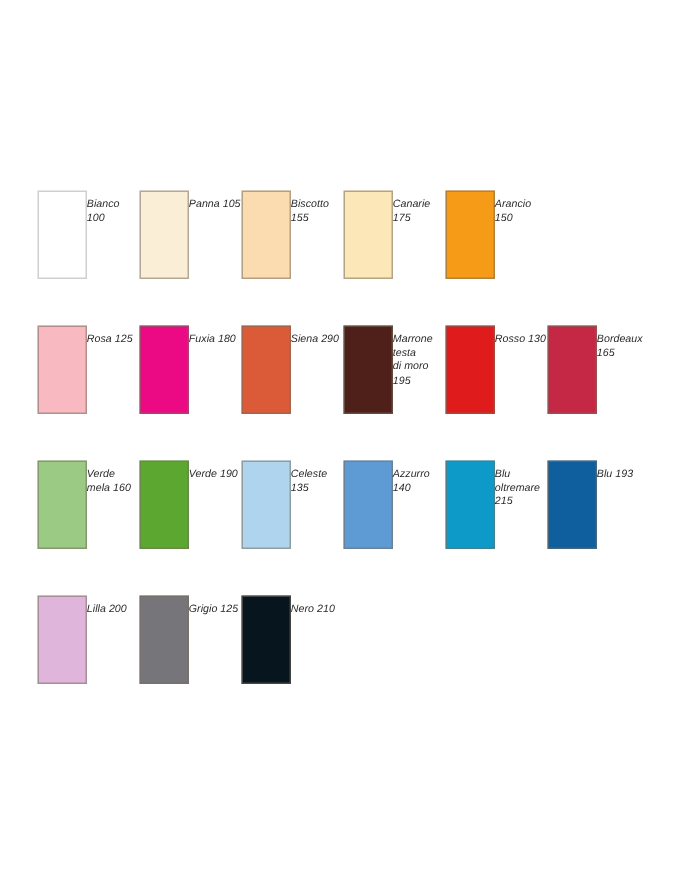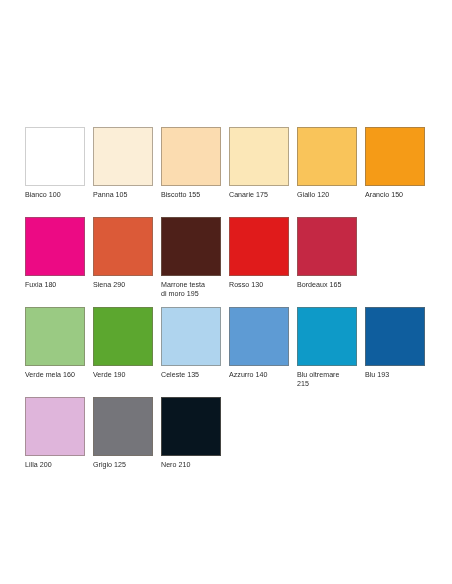--- a/index.html
+++ b/index.html
@@ -30,22 +30,23 @@
   .swatch-row {
     display: flex;
     flex-direction: row;
     align-items: flex-start;
     height: 90px;
   }
   .swatch-cell {
     width: 68px;
     flex: 0 0 68px;
     display: flex;
-    flex-direction: column;
+    flex-direction: row;
     align-items: flex-start;
+    font-style: italic;
   }
   .swatch-chip {
     width: 60px;
     height: 59px;
     box-sizing: border-box;
     border: 1px solid rgba(120,110,95,0.55);
   }
   .swatch-chip.pale-border {
     border: 1px solid #cfcfcf;
   }
@@ -76,30 +77,30 @@
       </div>
       <div class="swatch-cell">
         <div class="swatch-chip" style="background-color: rgb(251, 220, 176);"></div>
         <div class="swatch-label">Biscotto 155</div>
       </div>
       <div class="swatch-cell">
         <div class="swatch-chip" style="background-color: rgb(251, 231, 183);"></div>
         <div class="swatch-label">Canarie  175</div>
       </div>
       <div class="swatch-cell">
-        <div class="swatch-chip" style="background-color: rgb(249, 196, 90);"></div>
-        <div class="swatch-label">Giallo  120</div>
-      </div>
-      <div class="swatch-cell">
         <div class="swatch-chip" style="background-color: rgb(245, 155, 23);"></div>
         <div class="swatch-label">Arancio 150</div>
       </div>
     </div>
 
     <div class="swatch-row">
+      <div class="swatch-cell">
+        <div class="swatch-chip" style="background-color: rgb(248, 185, 192);"></div>
+        <div class="swatch-label">Rosa 125</div>
+      </div>
       <div class="swatch-cell">
         <div class="swatch-chip" style="background-color: rgb(236, 10, 132);"></div>
         <div class="swatch-label">Fuxia 180</div>
       </div>
       <div class="swatch-cell">
         <div class="swatch-chip" style="background-color: rgb(219, 90, 56);"></div>
         <div class="swatch-label">Siena 290</div>
       </div>
       <div class="swatch-cell">
         <div class="swatch-chip" style="background-color: rgb(78, 32, 25);"></div>

